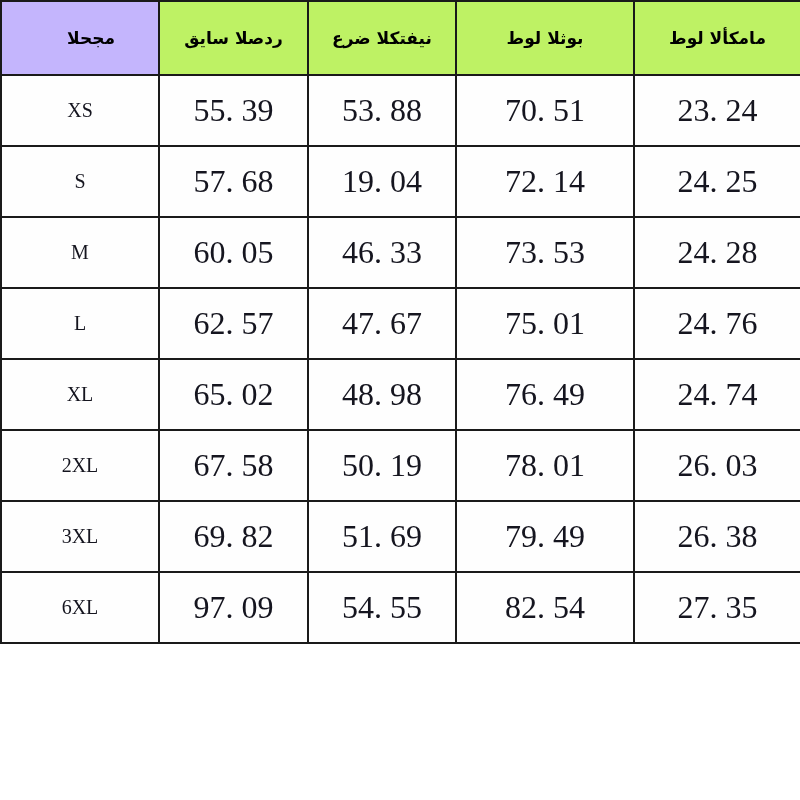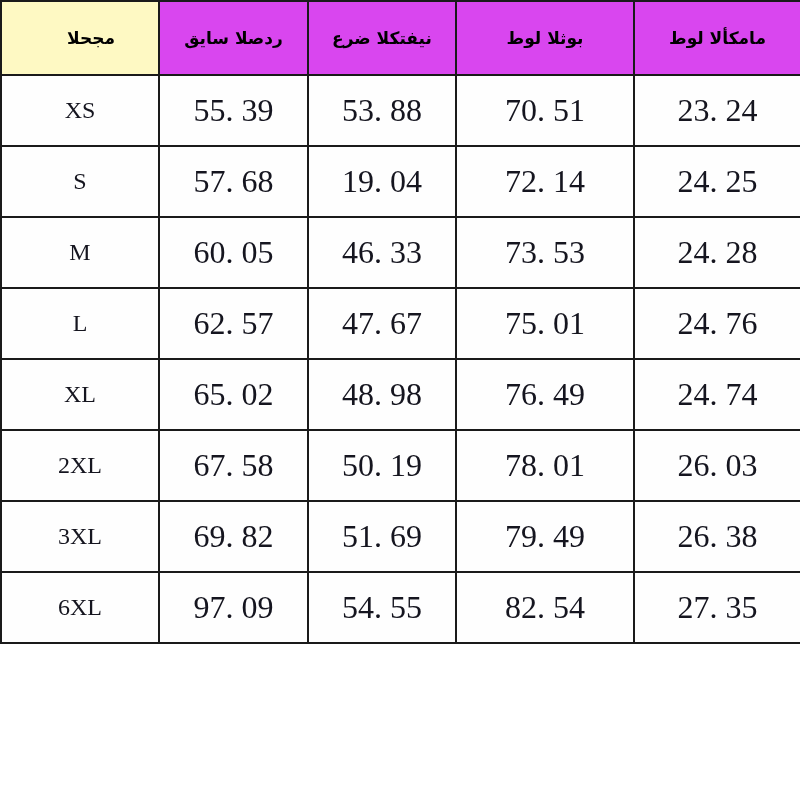--- a/index.html
+++ b/index.html
@@ -40,42 +40,42 @@
     font-family: "DejaVu Sans", sans-serif;
     font-size: 17px;
     font-weight: 700;
     color: #000000;
     letter-spacing: 0px;
     
     direction: ltr;
     unicode-bidi: bidi-override;
   }
   #size-chart thead th.hdr-size {
-    background: #fef9c3;
+    background: #c4b5fd;
     padding-left: 22px;
   }
   #size-chart thead th.hdr-meas {
-    background: #d946ef;
+    background: #bef264;
   }
   .hdr-text {
     display: inline-block;
     white-space: nowrap;
   }
 
   
   #size-chart tbody td {
     height: 69px;
     background: #FEFEFE;
     font-family: "Liberation Serif", serif;
     font-size: 32px;
     font-weight: 400;
     color: #15151f;
   }
   #size-chart tbody td.cell-size {
-    font-size: 24px;
+    font-size: 20px;
   }
   .val {
     display: inline-block;
     white-space: pre;
   }
 </style>
 </head>
 <body>
 
 <table id="size-chart">

